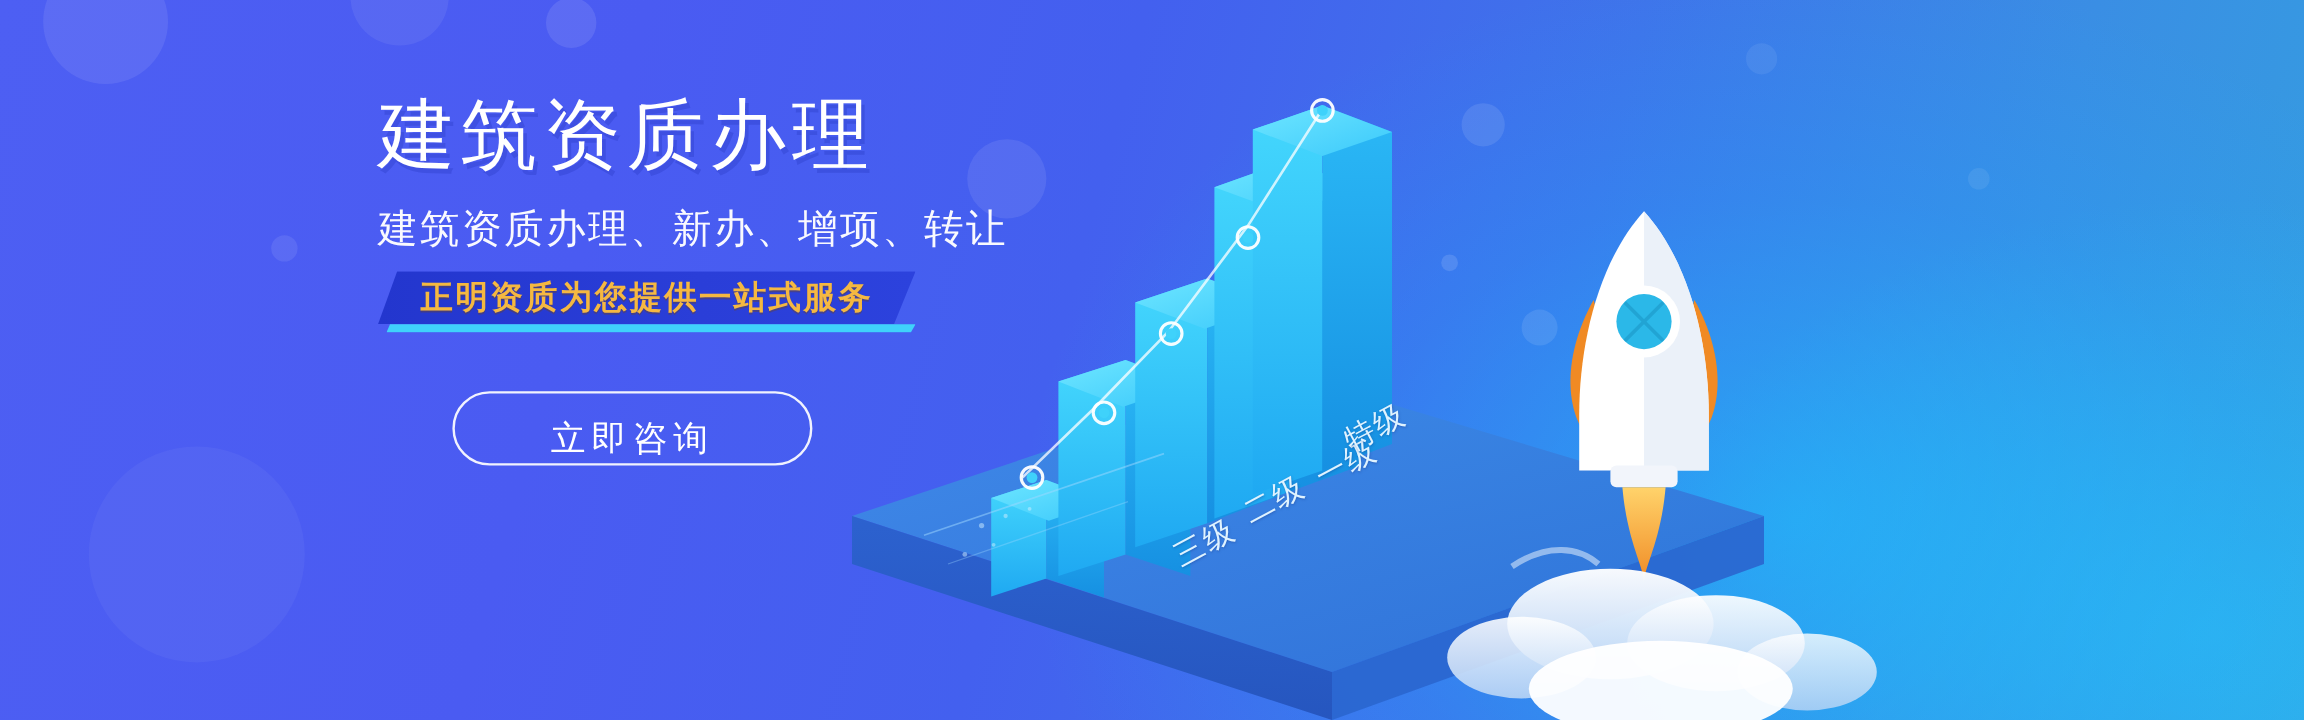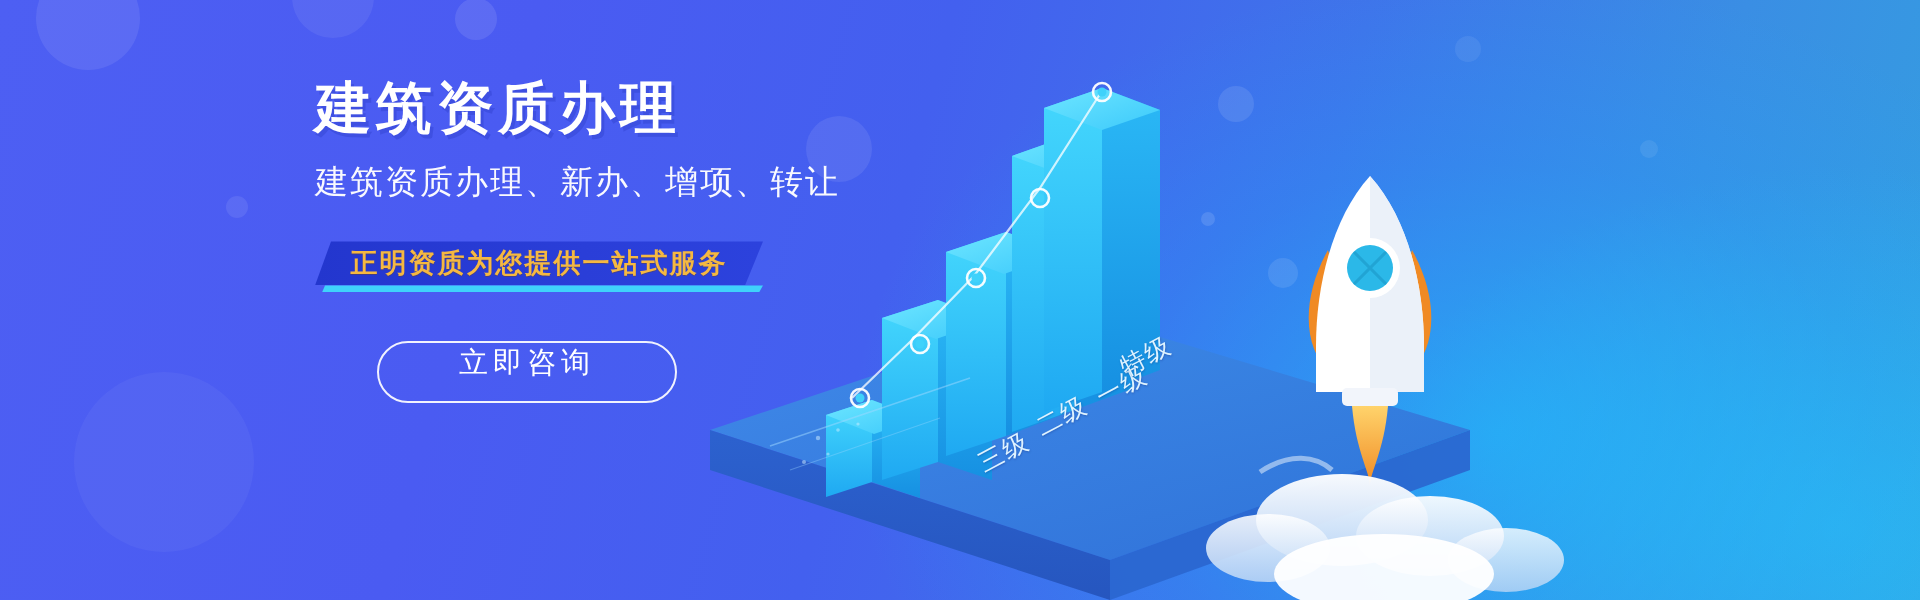--- a/index.html
+++ b/index.html
@@ -32,39 +32,39 @@
   .bk7 { left:226px; top:196px;  width:22px;  height:22px;  background:rgba(255,255,255,0.085); }
   .bk8 { left:1201px;top:212px;  width:14px;  height:14px;  background:rgba(255,255,255,0.12); }
   .bk9 { left:74px;  top:372px;  width:180px; height:180px; background:rgba(255,255,255,0.045); }
   .bk10{ left:1455px;top:36px;   width:26px;  height:26px;  background:rgba(255,255,255,0.07); }
   .bk11{ left:1640px;top:140px;  width:18px;  height:18px;  background:rgba(255,255,255,0.08); }
 
   
   .content { position:absolute; left:315px; top:78px; width:640px; }
 
   .headline {
-    font-size:56px;
-    font-weight:bold;
+    font-size:64px;
+    font-weight:normal;
     color:#ffffff;
     letter-spacing:5px;
     line-height:1.08;
     text-shadow:3px 4px 0 rgba(38,52,190,0.30);
     white-space:nowrap;
   }
 
   .subline {
     margin-top:22px;
     font-size:33px;
     color:#ffffff;
     letter-spacing:2px;
     white-space:nowrap;
     opacity:0.97;
   }
 
-  .ribbon-wrap { position:relative; margin-top:36px; width:448px; height:48px; }
+  .ribbon-wrap { position:relative; margin-top:12px; width:448px; height:48px; }
   .ribbon {
     position:absolute; left:0; top:0;
     width:448px; height:44px;
     background:linear-gradient(90deg,#2336ce 0%, #2a3ed8 60%, #2c42dd 100%);
     clip-path:polygon(16px 0, 448px 0, 430px 44px, 0 44px);
     display:flex; align-items:center; justify-content:center;
   }
   .ribbon-text {
     font-size:27px;
     font-weight:bold;
@@ -79,21 +79,21 @@
     background:#3fd2fb;
     clip-path:polygon(3px 0, 441px 0, 437px 7px, 0 7px);
   }
 
   .cta {
     margin-top:52px;
     margin-left:62px;
     width:300px; height:62px;
     border:2px solid rgba(255,255,255,0.92);
     border-radius:34px;
-    display:flex; align-items:flex-start; justify-content:center;
+    display:flex; align-items:flex-end; justify-content:center;
     cursor:pointer;
     background:transparent;
     font-family:Liberation Serif, serif;
   }
   .cta-text { font-size:29px; color:#ffffff; letter-spacing:5px; }
 
   
   .graphic { position:absolute; left:640px; top:0; width:1280px; height:600px; }
   .graphic svg { display:block; }
 

